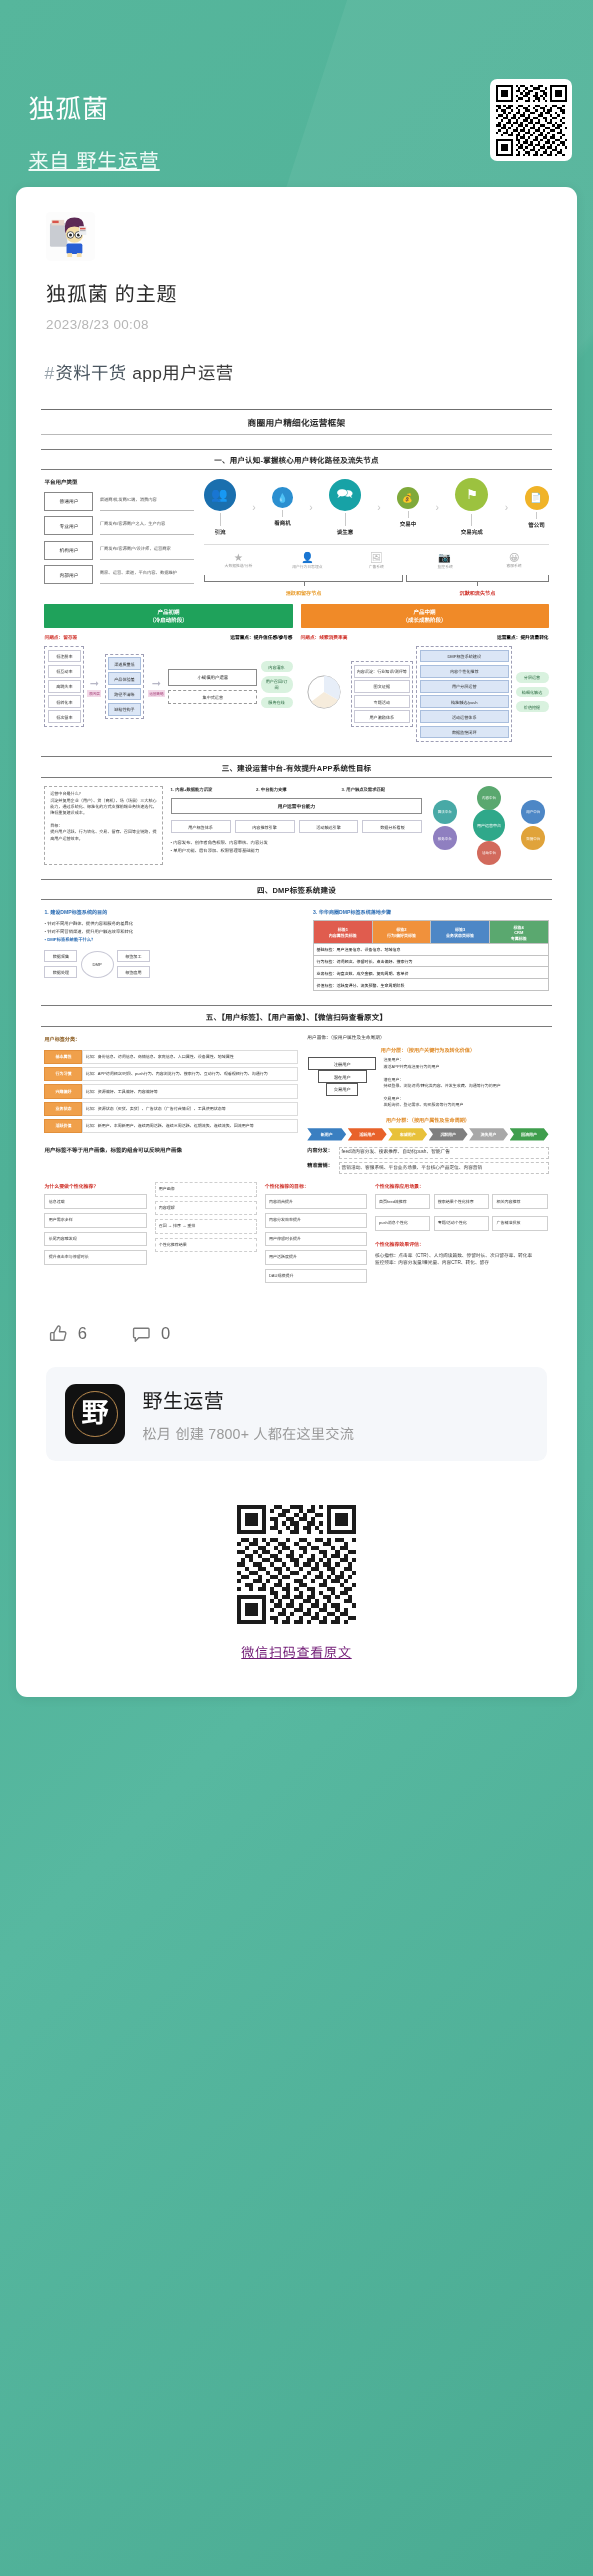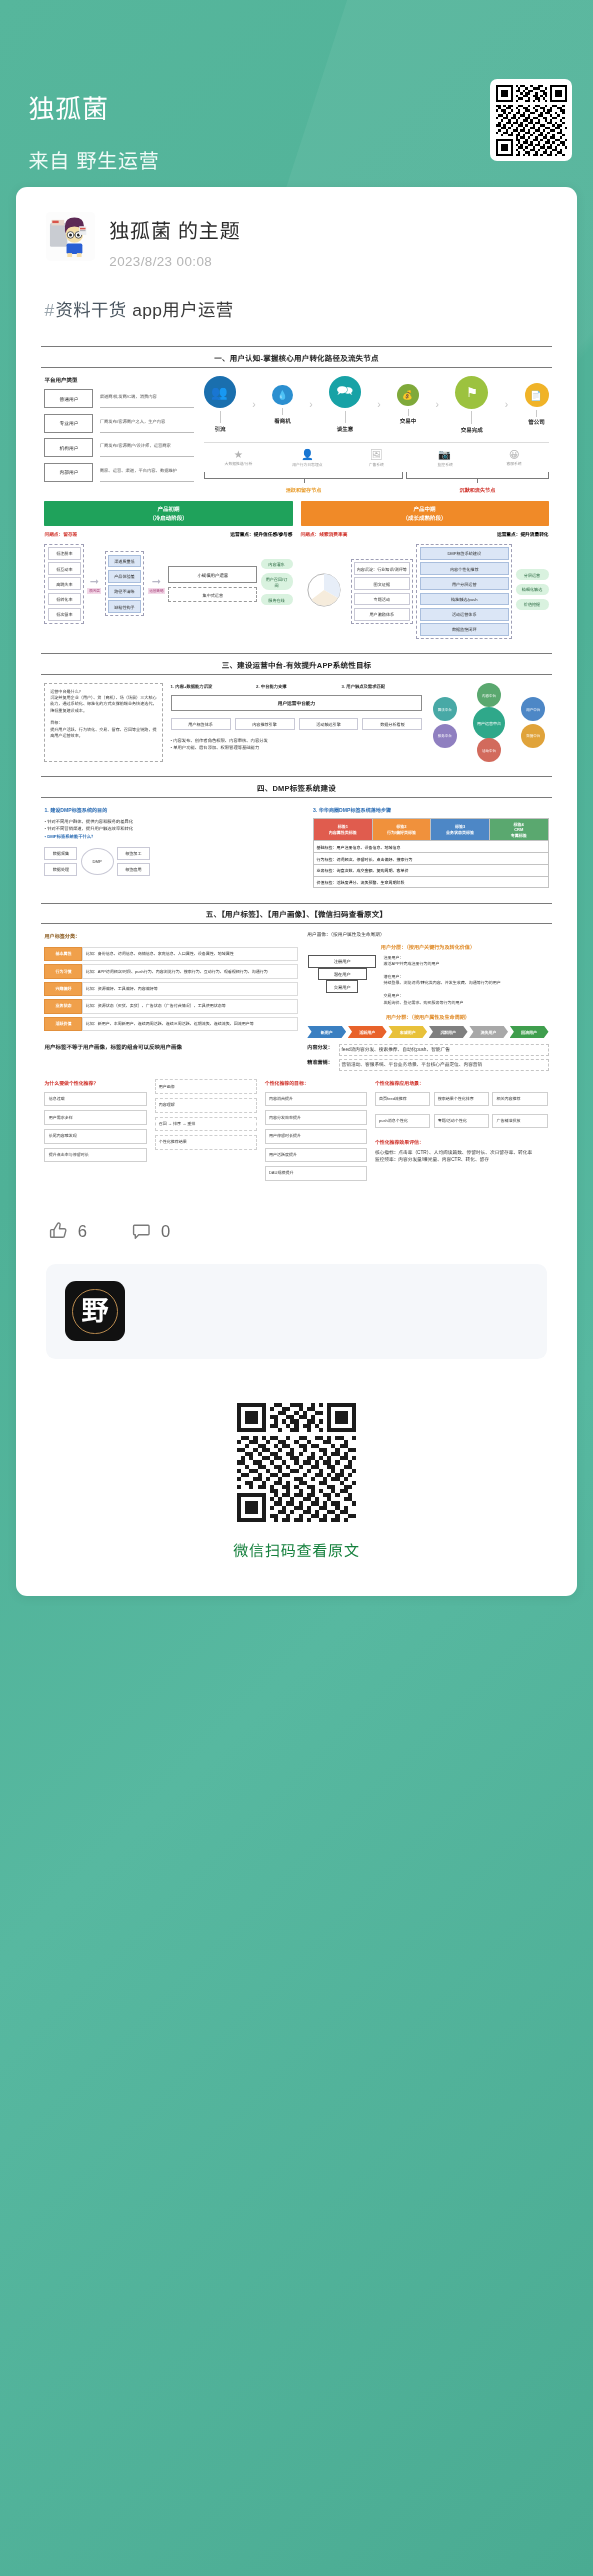--- a/index.html
+++ b/index.html
@@ -37,20 +37,21 @@
     letter-spacing: 0.8px;
     line-height: 1.25;
     font-weight: 400;
   }
   .banner-sub {
     margin-top: 19px;
     font-size: 20px;
     color: #f0fbf7;
     letter-spacing: 0.8px;
     font-weight: 400;
+    text-decoration: underline;
   }
   .banner-qr {
     position: absolute;
     right: 20.6px; top: 79px;
     width: 82px; height: 82px;
     background: #ffffff;
     border-radius: 7.1px;
     padding: 5.5px;
   }
   .qr { width: 100%; height: 100%; display: block; }
@@ -58,21 +59,21 @@
   
   .card {
     margin: 0 16px;
     background: #ffffff;
     border-radius: 11px;
     padding: 22px 20.6px 0;
     position: relative;
     box-shadow: 0 1.6px 11px rgba(0,0,0,0.07);
   }
 
-  .post-head { display: flex; align-items: flex-start; gap: 14.2px; padding: 3.2px 0 0 9.5px; }
+  .post-head { display: flex; align-items: flex-start; gap: 14.2px; padding: 3.2px 0 0 9.5px; flex-direction: column; }
   .avatar {
     width: 49px; height: 49px; border-radius: 4.7px;
     flex: 0 0 49px;
     position: relative; overflow: hidden;
     background: #fdfdfd;
   }
   .post-head-text { padding-top: 2.4px; }
   .post-title { font-size: 20px; color: #2b2b2b; letter-spacing: 0.8px; font-weight: 400; }
   .post-date { margin-top: 10.3px; font-size: 13.4px; color: #b6b6b6; letter-spacing: 0.4px; }
 
@@ -226,21 +227,21 @@
     position: absolute; inset: 7.1px; border-radius: 50%;
     border: 1.2px solid #b98a4e;
   }
   .group-logo .glyph { color: #ffffff; font-size: 27px; font-weight: bold; position: relative; z-index: 2; line-height: 1; }
   .group-name { font-size: 20px; color: #1c1c1c; letter-spacing: 0.4px; }
   .group-desc { font-size: 14.2px; color: #9a9a9a; margin-top: 8.7px; letter-spacing: 0.2px; }
 
   
   .bottom-qr { text-align: center; padding: 44px 0 36px; }
   .bottom-qr .qrbox { width: 119px; height: 119px; margin: 0 auto; }
-  .bottom-cap { margin-top: 17.4px; font-size: 15px; color: #15803d; letter-spacing: 0.8px; }
+  .bottom-cap { margin-top: 17.4px; font-size: 13px; color: #701a75; letter-spacing: 0.8px; text-decoration: underline; }
 </style>
 </head>
 <body>
 
 <div class="sheen"></div>
 
 <div class="banner">
   <div class="banner-text">
     <div class="banner-title">独孤菌</div>
     <div class="banner-sub">来自 野生运营</div>
@@ -502,20 +503,23 @@
     </div>
   </div>
 
   <div class="hashtag-row">
     <span class="hash-mark">#</span><span class="hash-tag">资料干货</span><span class="hash-rest">app用户运营</span>
   </div>
 
   <div class="doc">
 
     <div class="doc-sheet">
+      <div class="doc-title-wrap">
+        <div class="doc-title">商圈用户精细化运营框架</div>
+      </div>
 
       <div class="sec-head-wrap">
         <div class="sec-head">一、用户认知-掌握核心用户转化路径及流失节点</div>
       </div>
       <div class="sec-body s1">
         <div class="s1-left">
           <div class="s1-left-h">平台用户类型</div>
           <div class="s1-row">
             <div class="s1-type">普通用户</div>
             <div class="s1-desc">渠道商/批发商/C端，消费内容</div>
@@ -914,20 +918,24 @@
         <path d="M4 5h16a1 1 0 0 1 1 1v9a1 1 0 0 1-1 1H9l-4 4v-4H4a1 1 0 0 1-1-1V6a1 1 0 0 1 1-1z"></path>
       </svg>
       <span class="act-count">0</span>
     </div>
   </div>
 
   <div class="group-card">
     <div class="group-logo">
       <span class="ring"></span>
       <span class="glyph">野</span>
+    </div>
+    <div>
+      <div class="group-name">野生运营</div>
+      <div class="group-desc">松月 创建 7800+ 人都在这里交流</div>
     </div>
   </div>
 
   <div class="bottom-qr">
     <div class="qrbox">
       <svg class="qr" viewBox="0 0 29 29" shape-rendering="crispEdges">
         <rect width="29" height="29" fill="#fff"></rect>
         <g fill="#1b1b1b">
           <rect x="0" y="0" width="7" height="1"></rect>
             <rect x="0" y="6" width="7" height="1"></rect>

